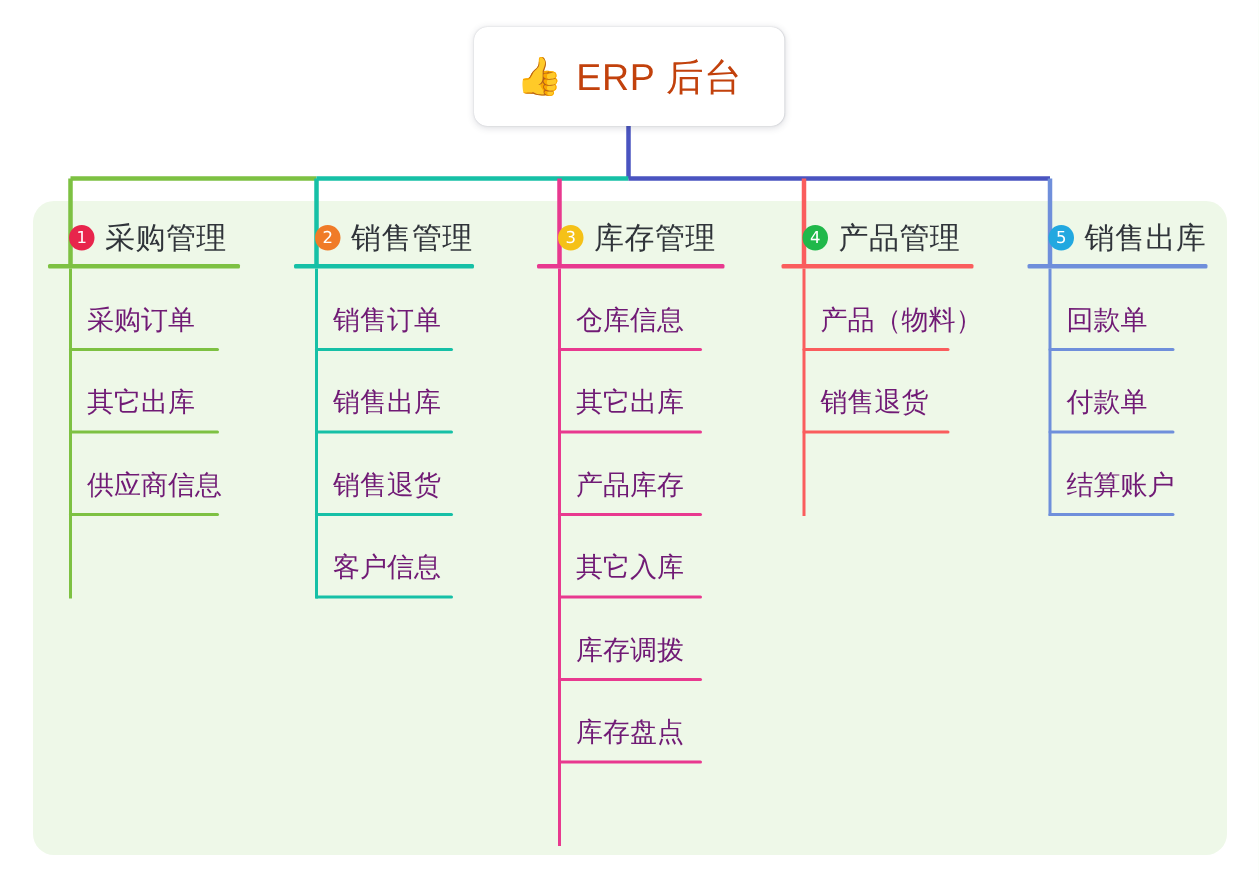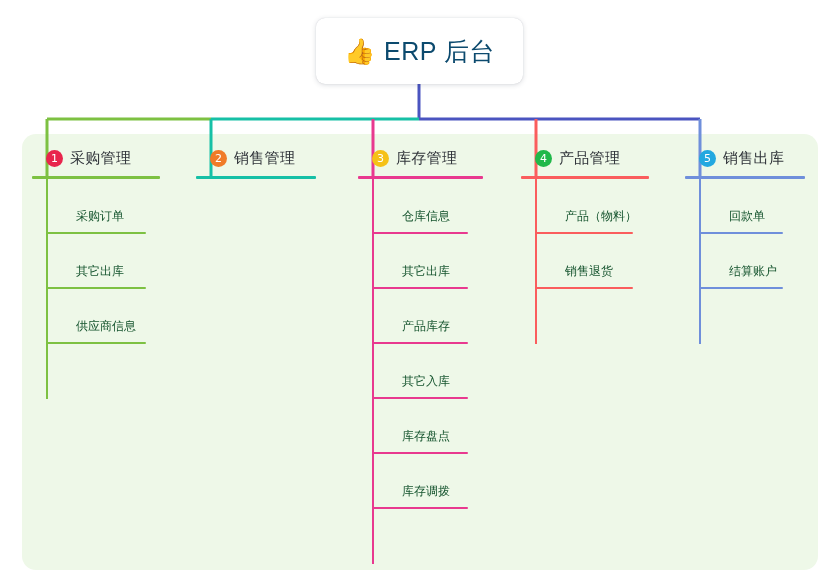--- a/index.html
+++ b/index.html
@@ -39,21 +39,21 @@
     gap: 9px;
     z-index: 6;
   }
   .root-emoji {
     font-size: 25px;
     line-height: 1;
     display: inline-block;
   }
   .root-title {
     font-size: 25px;
-    color: #0c4a6e;
+    color: #c2410c;
     letter-spacing: 0.5px;
     white-space: nowrap;
     text-align: right;
   }
 
   
   .panel {
     position: absolute;
     left: 22px;
     top: 134px;
@@ -93,21 +93,21 @@
     height: 17px;
     border-radius: 50%;
     color: #ffffff;
     font-size: 11px;
     line-height: 17px;
     text-align: center;
     flex: 0 0 auto;
     font-family: "DejaVu Sans", sans-serif;
   }
   .col-title {
-    font-size: 15px;
+    font-size: 20px;
     color: #30343a;
     letter-spacing: 0.3px;
   }
   .col-rule {
     height: 3px;
     margin-top: 6px;
     border-radius: 1px;
   }
 
   .leaves {
@@ -121,24 +121,24 @@
     width: 2px;
   }
   .leaf {
     position: relative;
     height: 55px;
     padding-left: 28px;
     box-sizing: border-box;
   }
   .leaf-label {
     position: absolute;
-    left: 44px;
+    left: 26px;
     bottom: 9px;
-    font-size: 12px;
-    color: #14532d;
+    font-size: 18px;
+    color: #701a75;
     white-space: nowrap;
   }
   .leaf-rule {
     position: absolute;
     left: 14px;
     bottom: 0;
     height: 2px;
     border-radius: 1px;
   }
 </style>
@@ -188,20 +188,39 @@
             <div class="leaf-rule" style="background: rgb(125, 193, 66); width: 100px;"></div>
           </div>
         </div>
       </div>
       <div class="column" style="left: 196px;">
         <div class="col-header">
           <span class="badge" style="background: rgb(240, 123, 40);">2</span>
           <span class="col-title">销售管理</span>
         </div>
         <div class="col-rule" style="background: rgb(22, 192, 166); width: 120px;"></div>
+        <div class="leaves">
+          <div class="spine" style="background: rgb(22, 192, 166); height: 220px;"></div>
+          <div class="leaf">
+            <span class="leaf-label">销售订单</span>
+            <div class="leaf-rule" style="background: rgb(22, 192, 166); width: 92px;"></div>
+          </div>
+          <div class="leaf">
+            <span class="leaf-label">销售出库</span>
+            <div class="leaf-rule" style="background: rgb(22, 192, 166); width: 92px;"></div>
+          </div>
+          <div class="leaf">
+            <span class="leaf-label">销售退货</span>
+            <div class="leaf-rule" style="background: rgb(22, 192, 166); width: 92px;"></div>
+          </div>
+          <div class="leaf">
+            <span class="leaf-label">客户信息</span>
+            <div class="leaf-rule" style="background: rgb(22, 192, 166); width: 92px;"></div>
+          </div>
+        </div>
       </div>
       <div class="column" style="left: 358px;">
         <div class="col-header">
           <span class="badge" style="background: rgb(245, 193, 23);">3</span>
           <span class="col-title">库存管理</span>
         </div>
         <div class="col-rule" style="background: rgb(232, 57, 143); width: 125px;"></div>
         <div class="leaves">
           <div class="spine" style="background: rgb(232, 57, 143); height: 385px;"></div>
           <div class="leaf">
@@ -214,25 +233,25 @@
           </div>
           <div class="leaf">
             <span class="leaf-label">产品库存</span>
             <div class="leaf-rule" style="background: rgb(232, 57, 143); width: 96px;"></div>
           </div>
           <div class="leaf">
             <span class="leaf-label">其它入库</span>
             <div class="leaf-rule" style="background: rgb(232, 57, 143); width: 96px;"></div>
           </div>
           <div class="leaf">
+            <span class="leaf-label">库存调拨</span>
+            <div class="leaf-rule" style="background: rgb(232, 57, 143); width: 96px;"></div>
+          </div>
+          <div class="leaf">
             <span class="leaf-label">库存盘点</span>
-            <div class="leaf-rule" style="background: rgb(232, 57, 143); width: 96px;"></div>
-          </div>
-          <div class="leaf">
-            <span class="leaf-label">库存调拨</span>
             <div class="leaf-rule" style="background: rgb(232, 57, 143); width: 96px;"></div>
           </div>
         </div>
       </div>
       <div class="column" style="left: 521px;">
         <div class="col-header">
           <span class="badge" style="background: rgb(32, 184, 74);">4</span>
           <span class="col-title">产品管理</span>
         </div>
         <div class="col-rule" style="background: rgb(250, 93, 93); width: 128px;"></div>
@@ -254,19 +273,23 @@
           <span class="col-title">销售出库</span>
         </div>
         <div class="col-rule" style="background: rgb(111, 143, 219); width: 120px;"></div>
         <div class="leaves">
           <div class="spine" style="background: rgb(111, 143, 219); height: 165px;"></div>
           <div class="leaf">
             <span class="leaf-label">回款单</span>
             <div class="leaf-rule" style="background: rgb(111, 143, 219); width: 84px;"></div>
           </div>
           <div class="leaf">
+            <span class="leaf-label">付款单</span>
+            <div class="leaf-rule" style="background: rgb(111, 143, 219); width: 84px;"></div>
+          </div>
+          <div class="leaf">
             <span class="leaf-label">结算账户</span>
             <div class="leaf-rule" style="background: rgb(111, 143, 219); width: 84px;"></div>
           </div>
         </div>
       </div>
     </div>
 </div>
 
 </body></html>

